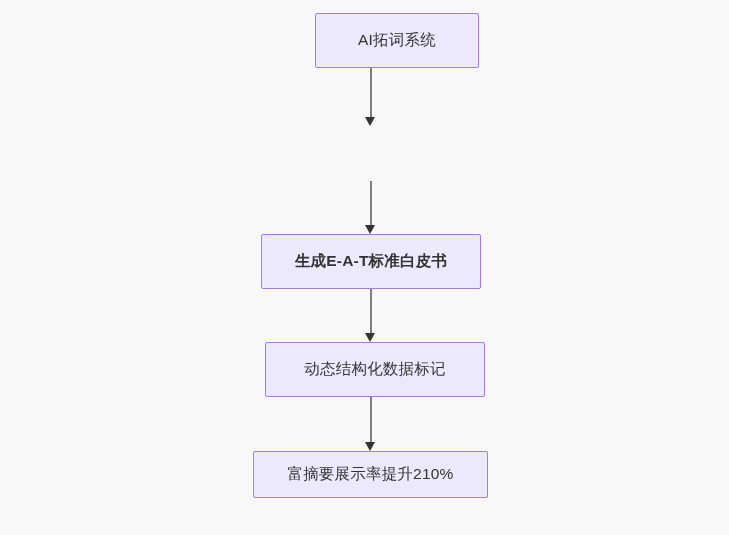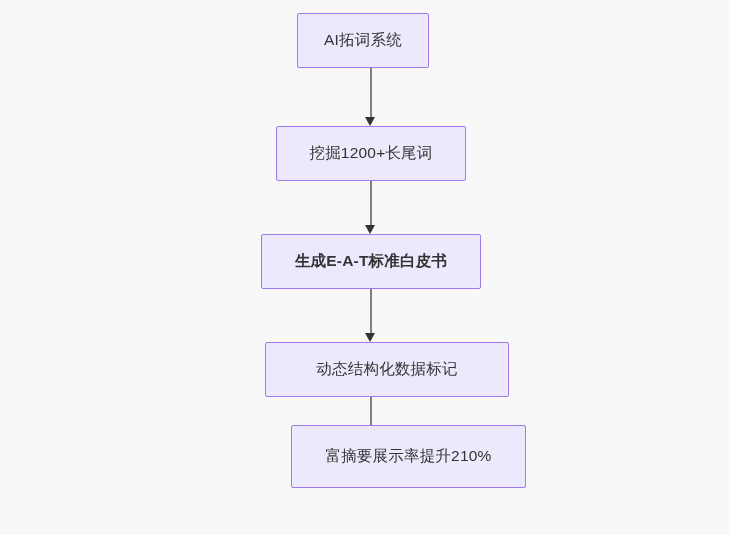--- a/index.html
+++ b/index.html
@@ -44,25 +44,25 @@
   }
   .arrowhead {
     position: absolute;
     width: 0;
     height: 0;
     border-left: 5.5px solid transparent;
     border-right: 5.5px solid transparent;
     border-top: 9px solid #333333;
   }
   
-  .n1 { left: 297px; top: 13px;  width: 132px; height: 55px; }
+  .n1 { left: 315px; top: 13px;  width: 164px; height: 55px; }
   .n2 { left: 276px; top: 126px; width: 190px; height: 55px; }
   .n3 { left: 261px; top: 234px; width: 220px; height: 55px; font-weight: bold; }
-  .n4 { left: 265px; top: 342px; width: 244px; height: 55px; }
-  .n5 { left: 253px; top: 425px; width: 235px; height: 63px; margin-left: 38px; }
+  .n4 { left: 265px; top: 342px; width: 220px; height: 55px; }
+  .n5 { left: 253px; top: 451px; width: 235px; height: 47px; }
   
   .e1 { left: 369.5px; top: 68px;  height: 49px; }
   .e2 { left: 369.5px; top: 181px; height: 44px; }
   .e3 { left: 369.5px; top: 289px; height: 44px; }
   .e4 { left: 369.5px; top: 397px; height: 45px; }
   .a1 { left: 365px; top: 117px; }
   .a2 { left: 365px; top: 225px; }
   .a3 { left: 365px; top: 333px; }
   .a4 { left: 365px; top: 442px; }
 </style>
@@ -71,23 +71,20 @@
 
 <div id="flowchart">
 
   <div class="node n1">
     <span class="node-label">AI拓词系统</span>
   </div>
 
   <div class="edge e1"></div>
   <div class="arrowhead a1"></div>
 
-  <div class="node n2">
-    <span class="node-label">挖掘1200+长尾词</span>
-  </div>
 
   <div class="edge e2"></div>
   <div class="arrowhead a2"></div>
 
   <div class="node n3">
     <span class="node-label">生成E-A-T标准白皮书</span>
   </div>
 
   <div class="edge e3"></div>
   <div class="arrowhead a3"></div>

